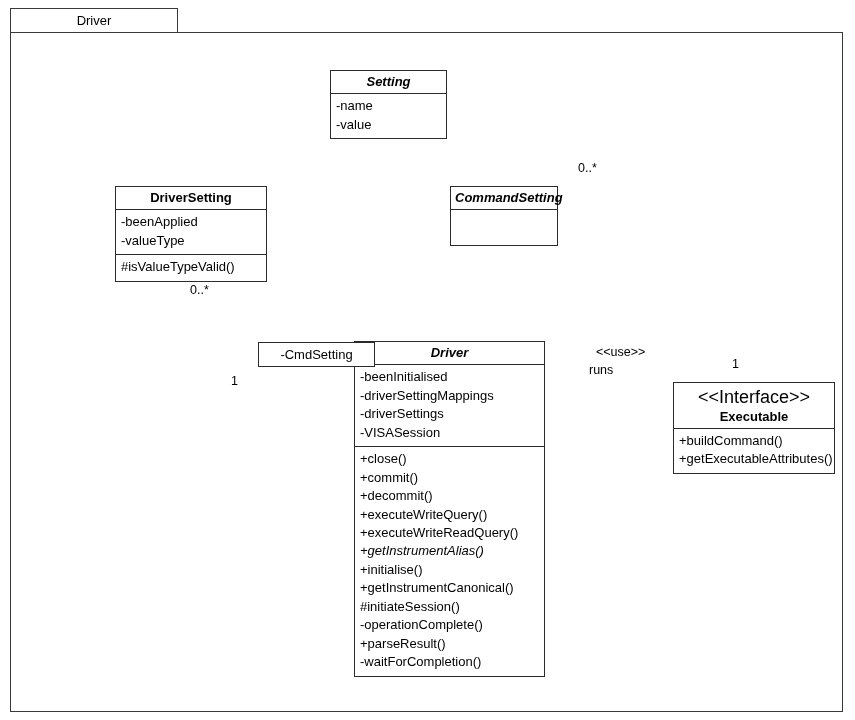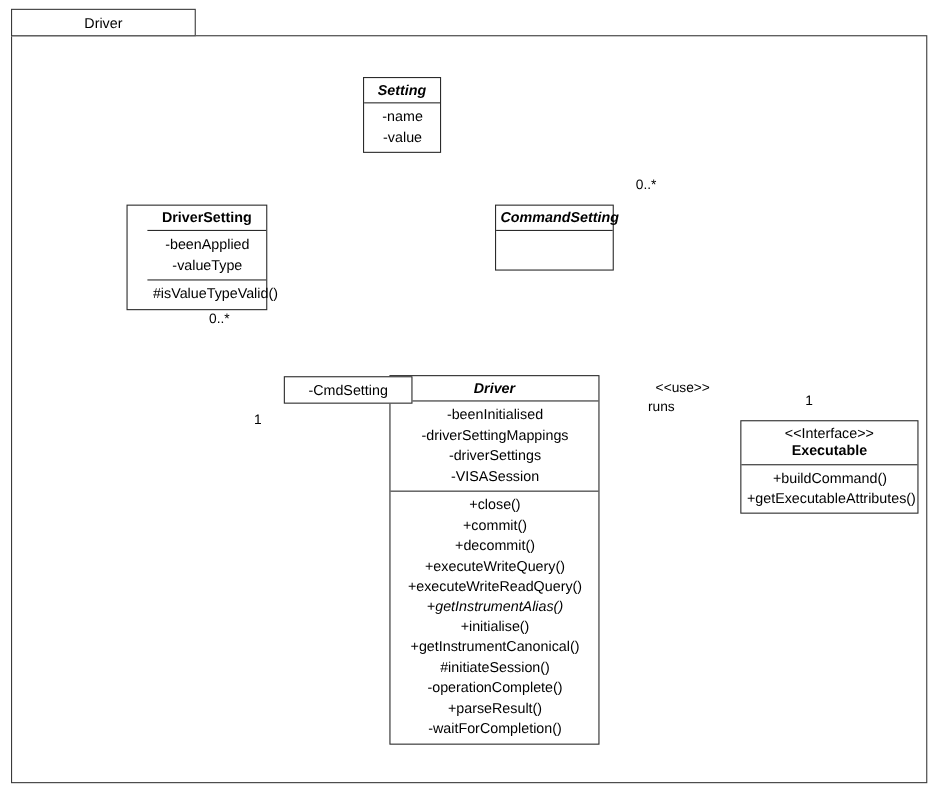--- a/index.html
+++ b/index.html
@@ -68,39 +68,38 @@
     font-weight: bold;
     padding: 3px 4px 4px 4px;
     border-bottom: 1.5px solid #2b2b2b;
     line-height: 1.18;
   }
   .cls .hdr.italic { font-style: italic; }
   .cls .stereo {
     display: block;
     font-weight: normal;
     font-style: normal;
-    font-size: 13px;
+    font-size: 18px;
     line-height: 1.25;
   }
   .cls .compartment {
     padding: 3px 4px 4px 5px;
     border-bottom: 1.5px solid #2b2b2b;
   }
   .cls .compartment:last-child { border-bottom: none; }
   .cls .compartment.empty { min-height: 28px; }
   .cls .mem {
     line-height: 1.42;
     white-space: nowrap;
-    text-align: center;
   }
   .cls .mem.abstract { font-style: italic; }
 
   
-  #cls-setting       { left: 330px; top: 70px;  width: 71px; }
-  #cls-driversetting { left: 115px; top: 186px; width: 128px; padding-left: 18px; }
+  #cls-setting       { left: 330px; top: 70px;  width: 117px; }
+  #cls-driversetting { left: 115px; top: 186px; width: 152px; }
   #cls-commandsetting{ left: 450px; top: 186px; width: 108px; font-style: italic; }
   #cls-driver        { left: 354px; top: 341px; width: 191px; }
   #cls-executable    { left: 673px; top: 382px; width: 162px; }
 
   
   .endlabel {
     position: absolute;
     left: 258px; top: 342px;
     width: 117px; height: 25px;
     border: 1.5px solid #2b2b2b;

